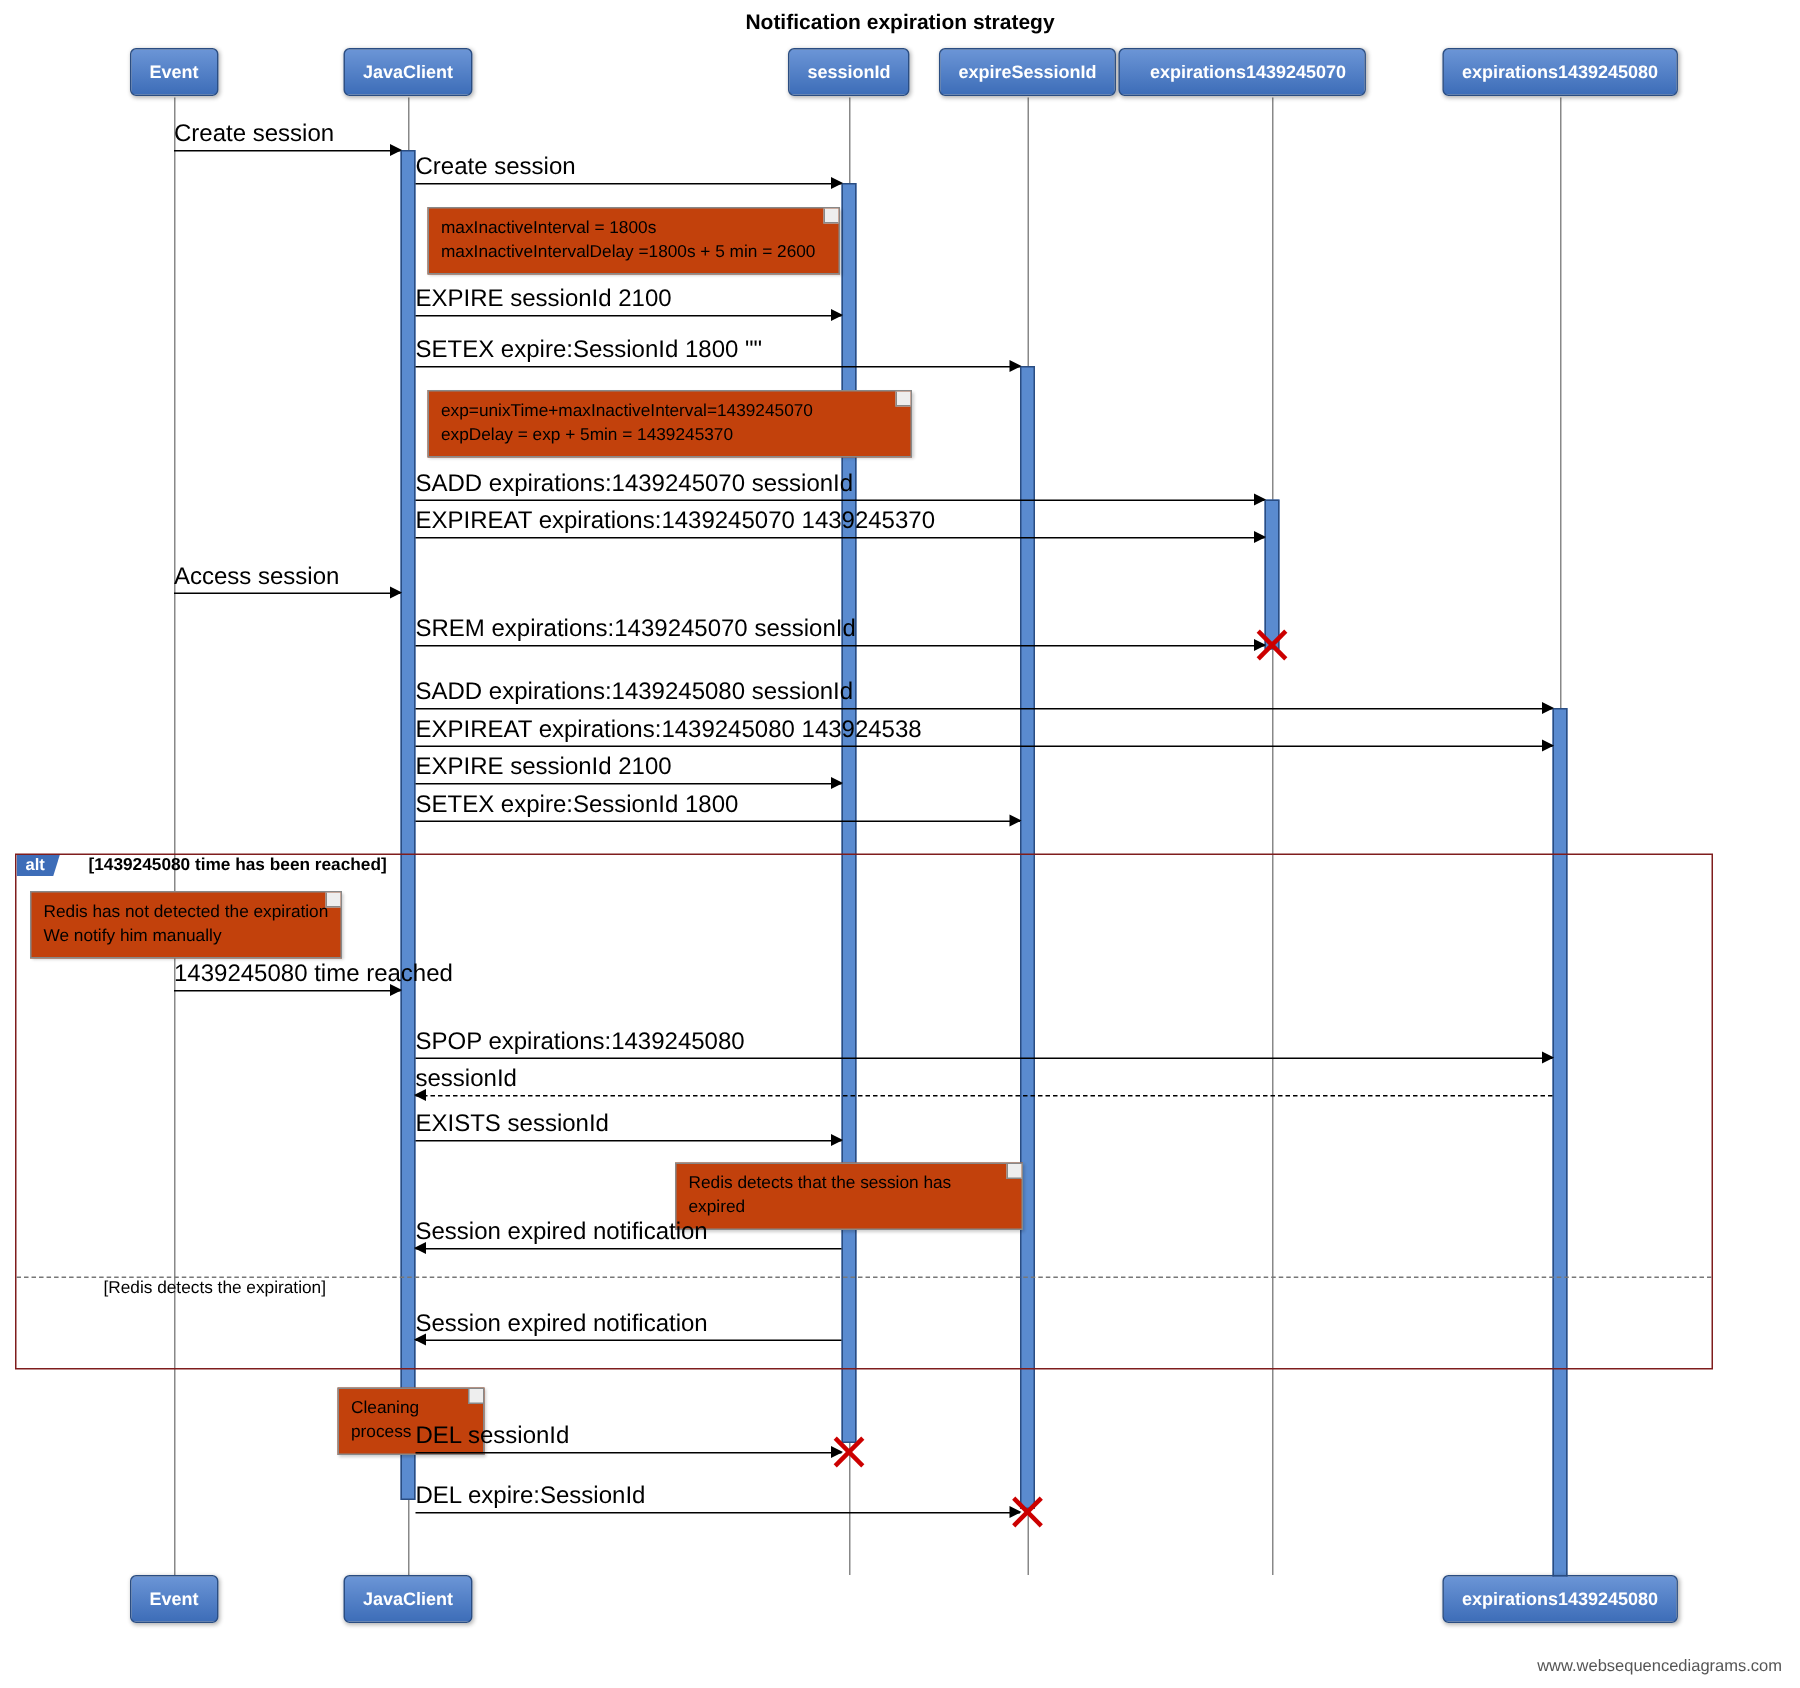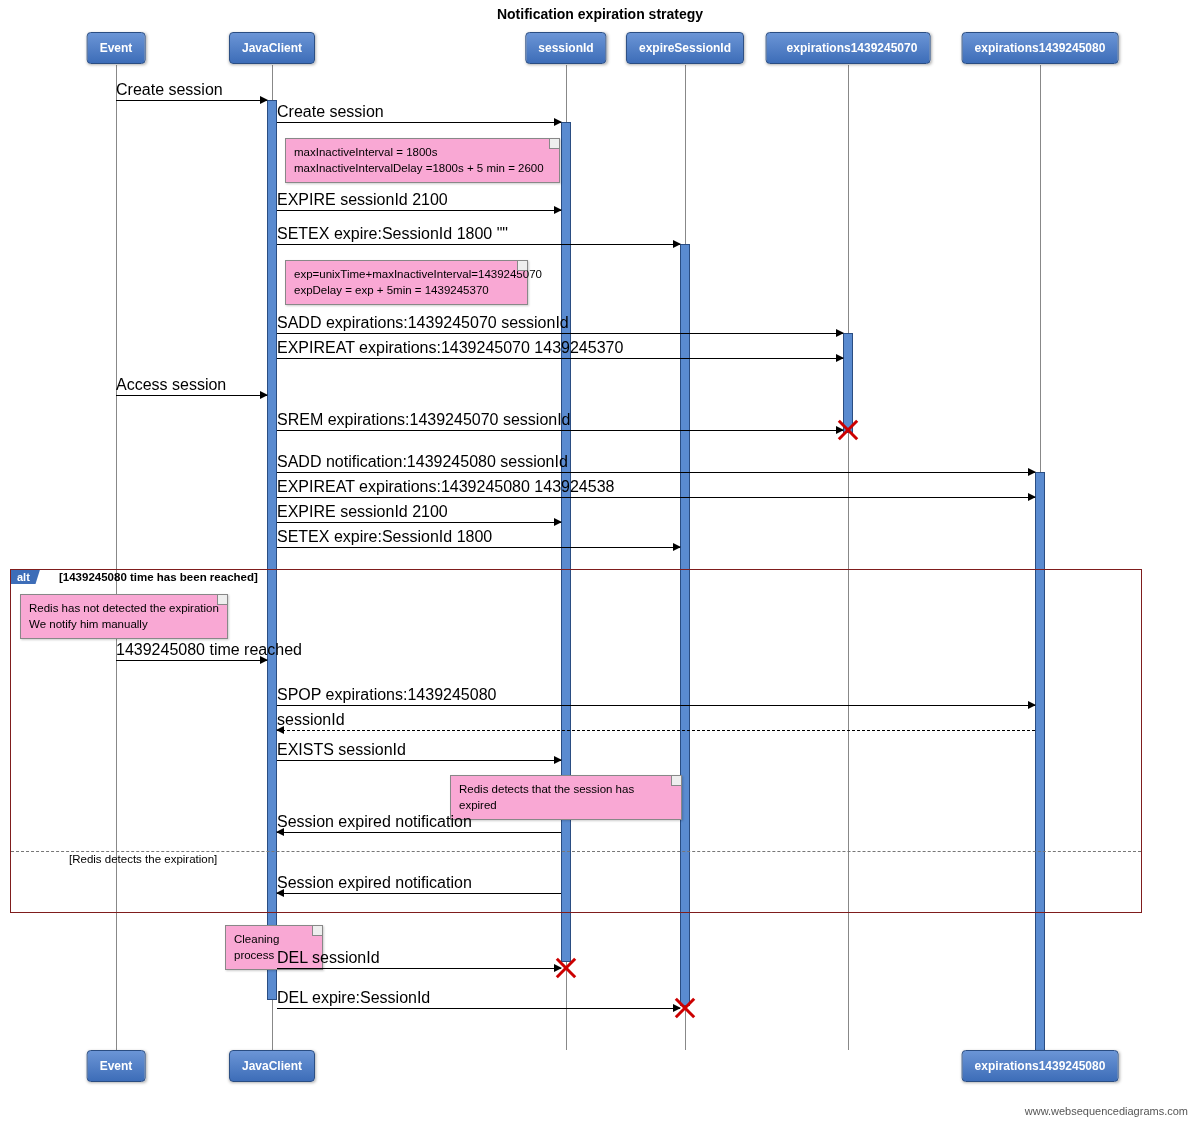--- a/index.html
+++ b/index.html
@@ -81,21 +81,21 @@
   .msg .label {
     position: absolute;
     bottom: 2px;
     left: 0; right: 0;
     text-align: left;
     font-size: 16px;
     white-space: nowrap;
   }
   .note {
     position: absolute;
-    background: #f9a8d4;
+    background: #c2410c;
     border: 1px solid #888;
     padding: 6px 8px;
     font-size: 11.5px;
     line-height: 1.35;
     box-shadow: 1px 1px 2px rgba(0,0,0,0.2);
   }
   .note .fold2 {
     position: absolute;
     right: 0; top: 0;
     width: 10px; height: 10px;
@@ -166,21 +166,21 @@
   <div class="lifeline" style="left:272px; height:985px;"></div>
   <div class="lifeline" style="left:566px; height:985px;"></div>
   <div class="lifeline" style="left:685px; height:985px;"></div>
   <div class="lifeline" style="left:848px; height:985px;"></div>
   <div class="lifeline" style="left:1040px; height:985px;"></div>
 
   <div class="participant" style="left:116px; top:32px;">Event</div>
   <div class="participant" style="left:272px; top:32px;">JavaClient</div>
   <div class="participant" style="left:566px; top:32px;">sessionId</div>
   <div class="participant" style="left:685px; top:32px;">expireSessionId</div>
-  <div class="participant" style="left:848px; top:32px;padding-left:20px;">expirations1439245070</div>
+  <div class="participant" style="left:828px; top:32px;padding-left:20px;">expirations1439245070</div>
   <div class="participant" style="left:1040px; top:32px;">expirations1439245080</div>
 
   <div class="activation" style="left:272px; top:100px; height:900px;"></div>
   <div class="activation" style="left:566px; top:122px; height:840px;"></div>
   <div class="activation" style="left:685px; top:244px; height:762px;"></div>
   <div class="activation" style="left:848px; top:333px; height:100px;"></div>
   <div class="activation" style="left:1040px; top:472px; height:580px;"></div>
 
   <div class="msg" style="left:116px; width:151px; top:100px;">
     <div class="label">Create session</div>
@@ -205,21 +205,21 @@
     <div class="line"></div>
       <div class="arrow-r"></div>
   </div>
 
   <div class="msg" style="left:277px; width:403px; top:244px;">
     <div class="label">SETEX expire:SessionId 1800 ""</div>
     <div class="line"></div>
       <div class="arrow-r"></div>
   </div>
 
-  <div class="note" style="left:285px; top:260px; width:243px;">
+  <div class="note" style="left:285px; top:260px; width:323px;">
     <div class="fold2"></div>
     <span>exp=unixTime+maxInactiveInterval=1439245070</span><br>
     <span>expDelay = exp + 5min = 1439245370</span>
   </div>
 
   <div class="msg" style="left:277px; width:566px; top:333px;">
     <div class="label">SADD expirations:1439245070 sessionId</div>
     <div class="line"></div>
       <div class="arrow-r"></div>
   </div>
@@ -237,21 +237,21 @@
   </div>
 
   <div class="msg" style="left:277px; width:566px; top:430px;">
     <div class="label">SREM expirations:1439245070 sessionId</div>
     <div class="line"></div>
       <div class="arrow-r"></div>
   </div>
   <div class="xmark" style="left:848px; top:430px;"></div>
 
   <div class="msg" style="left:277px; width:758px; top:472px;">
-    <div class="label">SADD notification:1439245080 sessionId</div>
+    <div class="label">SADD expirations:1439245080 sessionId</div>
     <div class="line"></div>
       <div class="arrow-r"></div>
   </div>
 
   <div class="msg" style="left:277px; width:758px; top:497px;">
     <div class="label">EXPIREAT expirations:1439245080 143924538</div>
     <div class="line"></div>
       <div class="arrow-r"></div>
   </div>
 

